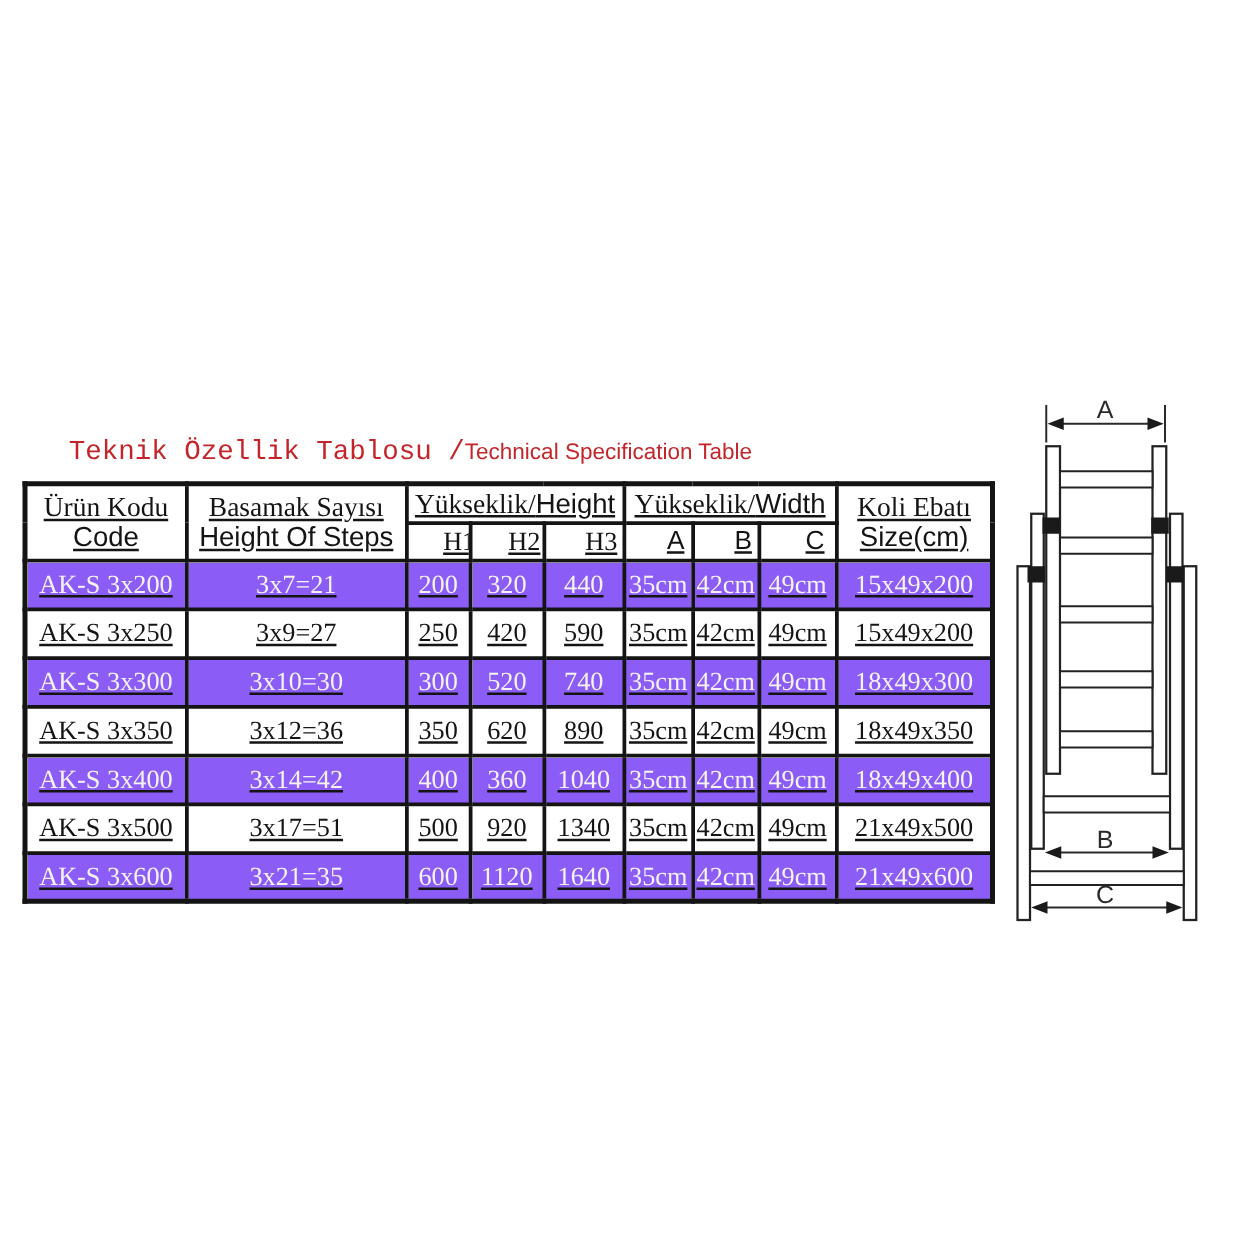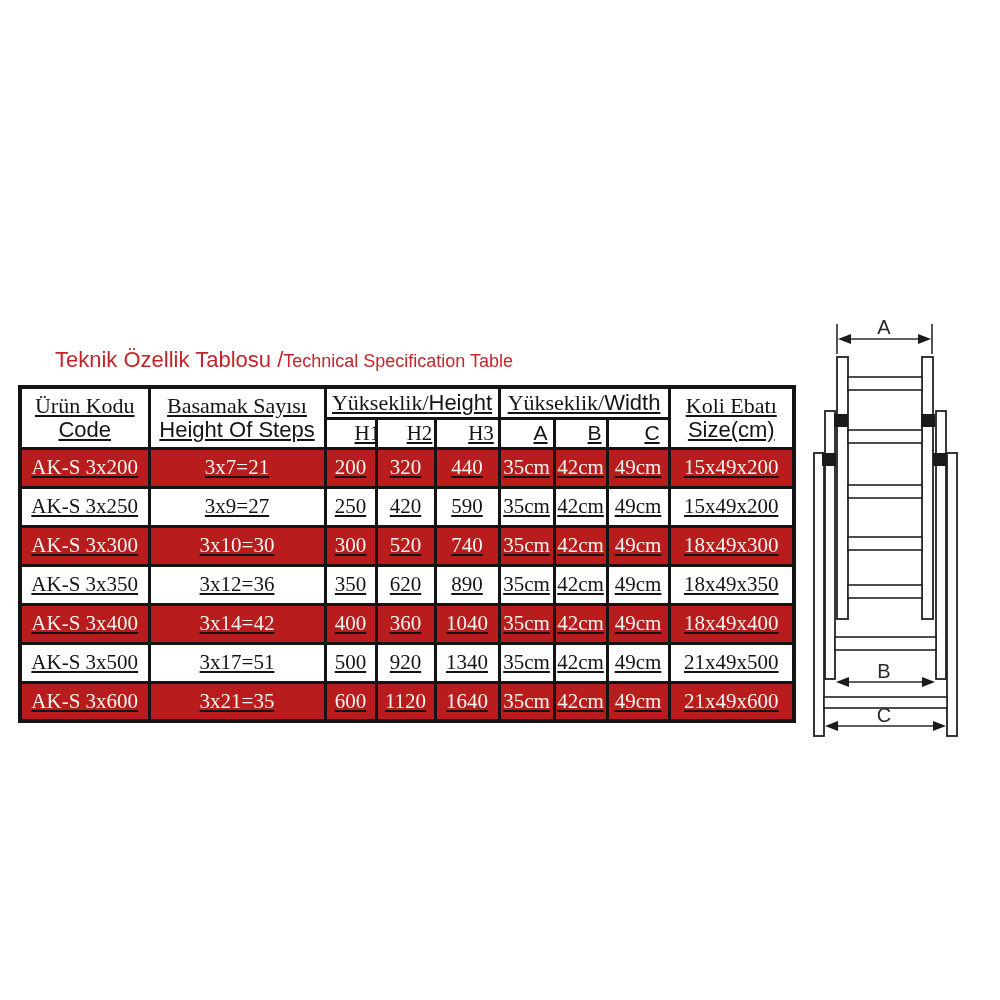--- a/index.html
+++ b/index.html
@@ -2,39 +2,39 @@
 <html><head>
 <meta charset="utf-8">
 <style>
   html,body{margin:0;padding:0;background:#fff;}
   .canvas{position:relative;width:1000px;height:1000px;background:#ffffff;overflow:hidden;
           font-family:"Liberation Serif",serif;color:#141414;}
 
   
   .title{position:absolute;left:55px;top:347px;white-space:nowrap;color:#c3252b;
          font-size:22px;line-height:26px;}
-  .title .tr{font-family:Liberation Sans, sans-serif;}
+  .title .tr{font-family:Liberation Mono, monospace;}
   .title .en{font-family:"Liberation Sans",sans-serif;font-size:18px;}
 
   
   table.spec{position:absolute;left:18px;top:385px;width:774px;border-collapse:collapse;
              table-layout:fixed;border:4px solid #141414;text-decoration:underline;}
   table.spec th,table.spec td{border:3px solid #141414;padding:0;text-align:center;
              vertical-align:middle;overflow:hidden;}
   table.spec th{background:#ffffff;font-weight:normal;font-size:22px;line-height:24px;}
   tr.hdr-group{height:31px;}
   tr.hdr-sub{height:30px;}
   tr.hdr-sub th{font-size:21px;padding-left:28px;}
   th.group{border-bottom-width:2px;}
   th.left-pad{text-align:left;padding-left:7px;}
   .serif{font-family:"Liberation Serif",serif;}
   .sans{font-family:"Liberation Sans",sans-serif;text-align:right;}
   tr.data{height:39px;font-size:21px;}
   tr.data td{background:#ffffff;color:#141414;}
-  tr.data.shaded td{background:#b91c1c;color:#f5f3f1;}
+  tr.data.shaded td{background:#8b5cf6;color:#f5f3f1;}
 
   
   .diagram{position:absolute;left:803px;top:313px;width:168px;height:432px;}
   .diagram text{font-family:"Liberation Sans",sans-serif;font-size:20px;fill:#2a2a2a;}
 </style>
 </head>
 <body>
 
 <div class="canvas">
 

